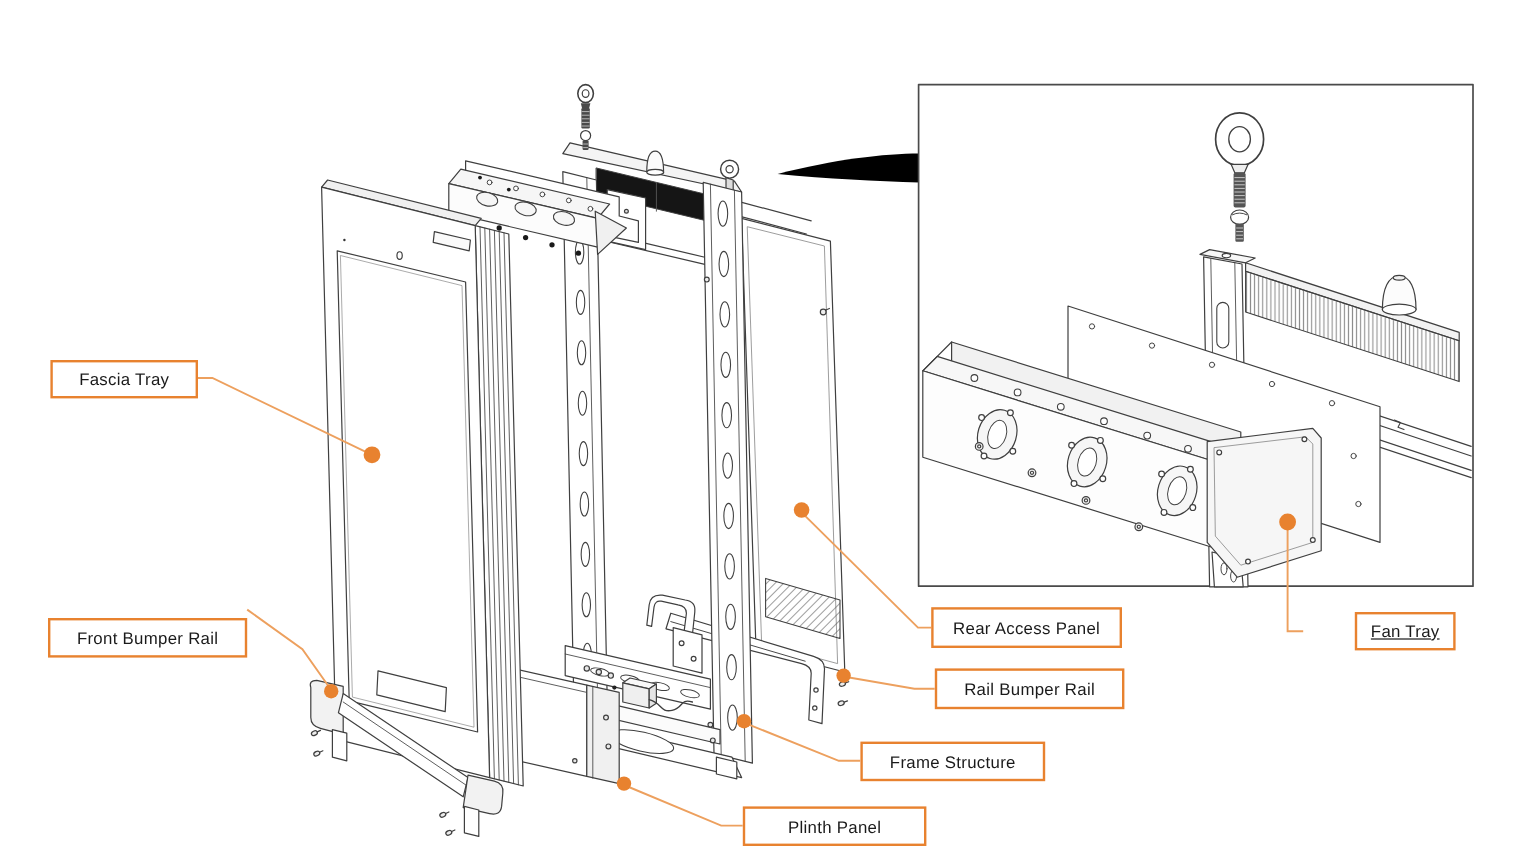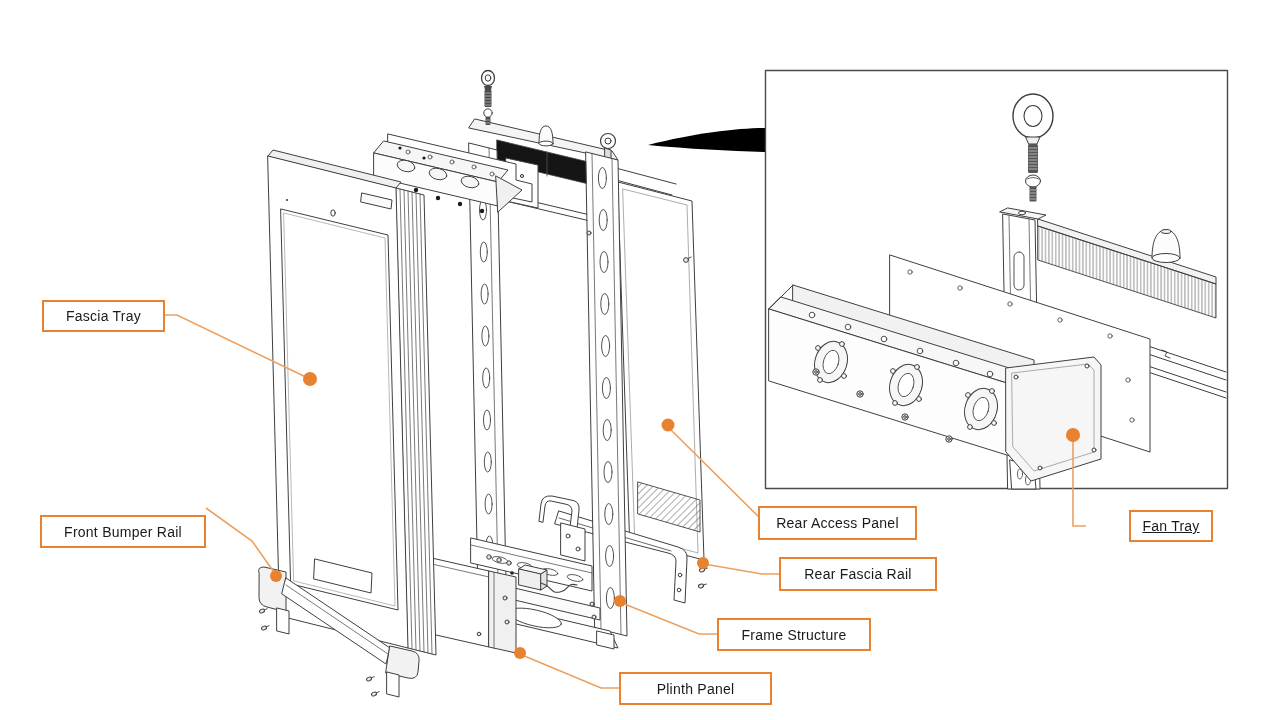--- a/index.html
+++ b/index.html
@@ -416,22 +416,22 @@
     <circle class="dot" cx="620" cy="601" r="6"></circle>
     <circle class="dot" cx="520" cy="653" r="6"></circle>
     <circle class="dot" cx="1073" cy="435" r="7"></circle>
   </g>
 </svg>
 
   <div class="part-label" style="left:42px;top:300px;width:123px;height:32px;">Fascia Tray</div>
 
   <div class="part-label" style="left:40px;top:491px;width:166px;height:33px;margin-top:24px;">Front Bumper Rail</div>
 
-  <div class="part-label" style="left:758px;top:506px;width:159px;height:34px;">Rear Access Panel</div>
-
-  <div class="part-label" style="left:779px;top:557px;width:158px;height:34px;">Rear Fascia Rail</div>
+  <div class="part-label" style="left:776px;top:506px;width:159px;height:34px;">Rear Access Panel</div>
+
+  <div class="part-label" style="left:779px;top:557px;width:158px;height:34px;">Rail Bumper Rail</div>
 
   <div class="part-label" style="left:717px;top:618px;width:154px;height:33px;text-align:center;">Frame Structure</div>
 
   <div class="part-label" style="left:619px;top:672px;width:153px;height:33px;">Plinth Panel</div>
 
   <div class="part-label" style="left:1129px;top:510px;width:84px;height:32px;text-decoration:underline;">Fan Tray</div>
 </div>
 
 </body></html>

